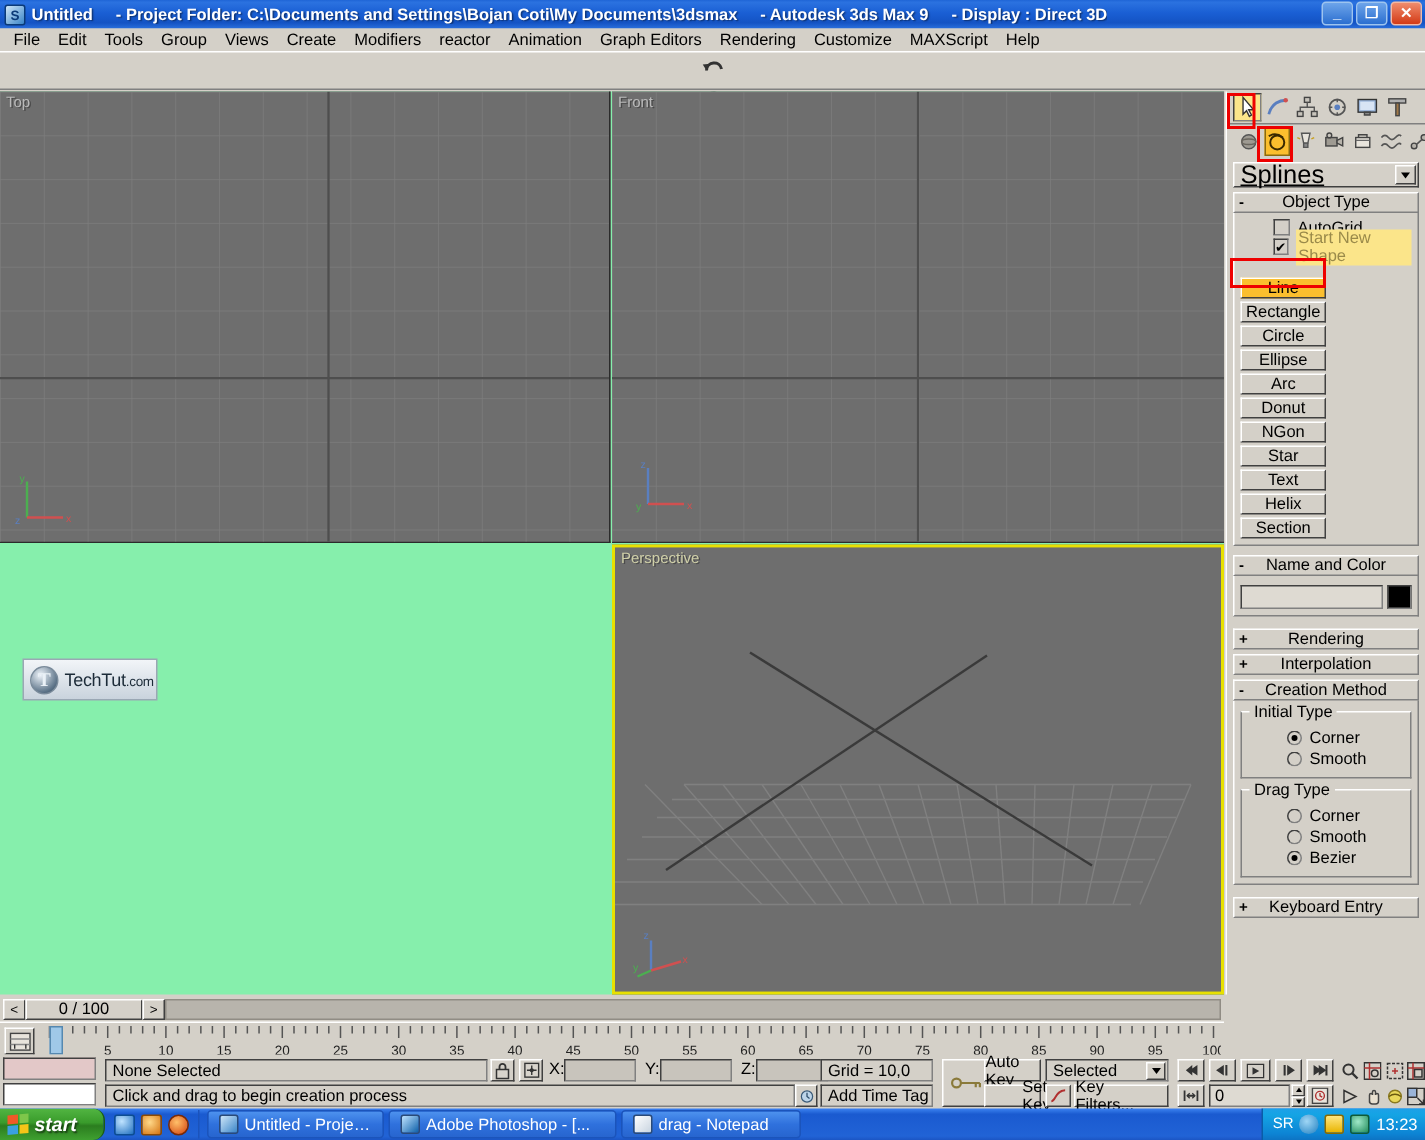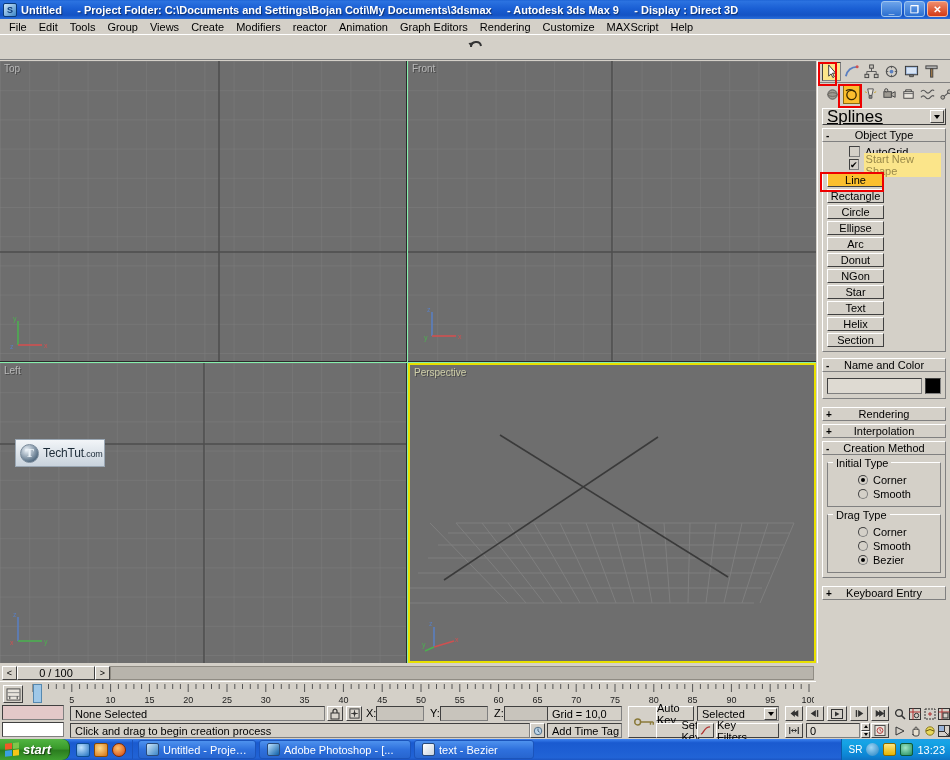--- a/index.html
+++ b/index.html
@@ -157,21 +157,21 @@
 
   .chkrow { display: flex; align-items: center; font-size: 11px; height: 13px; padding-left: 22px; }
   .chk {
     width: 11px; height: 11px; background: #d4d0c8; margin-right: 5px;
     border: 1px solid #808080; border-top-color:#404040; border-left-color:#404040;
     display: flex; align-items: center; justify-content: center; font-size: 9px; color: #000;
   }
   .chkrow .lbl { line-height: 12px; }
   .chkrow.hl .lbl { background: #fbe58a; color: #9a8a4a; padding: 0 20px 0 2px; }
 
-  .otgrid { display: flex; flex-wrap: wrap; margin-top: 2px; gap: 2px 3px; }
+  .otgrid { display: flex; flex-wrap: wrap; margin-top: 14px; gap: 2px 3px; }
   .otbtn {
     width: 57px; height: 14px; font-size: 11px; text-align: center; line-height: 13px;
     background: #d4d0c8; border: 1px solid #fff;
     border-right-color:#404040; border-bottom-color:#404040; color: #000;
   }
   .otbtn.sel { background: #fbbf2e; }
 
   .namecolor { display: flex; margin-top: 3px; gap: 3px; align-items: center; }
   .nameinput {
     flex: 1; height: 16px; background: #dedad2;
@@ -591,41 +591,20 @@
       <div class="label">Front</div>
       <svg class="tripod" style="left:14px; top:245px;" viewBox="0 0 40 36">
         <line x1="10" y1="30" x2="10" y2="6" stroke="#5a7fc0" stroke-width="1.6"></line>
         <line x1="10" y1="30" x2="34" y2="30" stroke="#d05050" stroke-width="1.6"></line>
         <text x="5" y="6" font-size="7" fill="#5a7fc0" font-family="Liberation Sans">z</text>
         <text x="36" y="33" font-size="7" fill="#d05050" font-family="Liberation Sans">x</text>
         <text x="2" y="34" font-size="7" fill="#4caf50" font-family="Liberation Sans">y</text>
       </svg>
     </div>
 
-    <div class="vp vp-left">
-      <svg class="gridsvg" width="407" height="300">
-        <defs>
-          <pattern id="gLeft" width="29.2" height="29.2" patternUnits="userSpaceOnUse">
-            <path d="M29.2 0 L0 0 0 29.2" fill="none" stroke="#7d7d7d" stroke-width="1"></path>
-          </pattern>
-        </defs>
-        <rect width="407" height="300" fill="#6e6e6e"></rect>
-        <rect width="407" height="300" fill="url(#gLeft)"></rect>
-        <line x1="0" y1="81" x2="407" y2="81" stroke="#4e4e4e" stroke-width="1.5"></line>
-        <line x1="204" y1="0" x2="204" y2="300" stroke="#4e4e4e" stroke-width="1.5"></line>
-      </svg>
-      <div class="label">Left</div>
-      <svg class="tripod" style="left:8px; top:248px;" viewBox="0 0 40 36">
-        <line x1="10" y1="30" x2="10" y2="6" stroke="#5a7fc0" stroke-width="1.6"></line>
-        <line x1="10" y1="30" x2="34" y2="30" stroke="#4caf50" stroke-width="1.6"></line>
-        <text x="5" y="6" font-size="7" fill="#5a7fc0" font-family="Liberation Sans">z</text>
-        <text x="36" y="33" font-size="7" fill="#4caf50" font-family="Liberation Sans">y</text>
-        <text x="2" y="34" font-size="7" fill="#d05050" font-family="Liberation Sans">x</text>
-      </svg>
-    </div>
 
     <div class="vp vp-persp active">
       <svg class="gridsvg" width="404" height="296">
         <rect width="404" height="296" fill="#6e6e6e"></rect>
         <g stroke="#828282" stroke-width="0.9" fill="none" opacity="0.95">
           <path d="M116 238 L46 158"></path>
             <path d="M134 238 L72 158"></path>
             <path d="M152 238 L98 158"></path>
           <path d="M170 238 L124 158"></path>
             <path d="M188 238 L150 158"></path>
@@ -1193,21 +1172,21 @@
         <div class="taskbtn" style="width: 118px;">
           <span style="width: 13px; height: 13px; border-radius: 2px; flex: 0 0 13px; border: 1px solid rgb(42, 74, 120); background: linear-gradient(135deg, rgb(207, 230, 248), rgb(58, 133, 200));"></span>
           <span style="overflow: hidden; text-overflow: ellipsis; white-space: nowrap;">Untitled      - Project ...</span>
         </div>
         <div class="taskbtn" style="width: 152px;">
           <span style="width: 13px; height: 13px; border-radius: 2px; flex: 0 0 13px; border: 1px solid rgb(42, 74, 120); background: linear-gradient(135deg, rgb(191, 227, 255), rgb(11, 94, 168));"></span>
           <span style="overflow: hidden; text-overflow: ellipsis; white-space: nowrap;">Adobe Photoshop - [...</span>
         </div>
         <div class="taskbtn" style="width: 120px;">
           <span style="width: 13px; height: 13px; border-radius: 2px; flex: 0 0 13px; border: 1px solid rgb(42, 74, 120); background: linear-gradient(135deg, rgb(255, 255, 255), rgb(200, 212, 224));"></span>
-          <span style="overflow: hidden; text-overflow: ellipsis; white-space: nowrap;">text - Bezier</span>
+          <span style="overflow: hidden; text-overflow: ellipsis; white-space: nowrap;">drag - Notepad</span>
         </div>
       </div>
 
     <div class="tray">
       <span>SR</span>
       <span class="tray-icon" style="background:radial-gradient(circle at 40% 35%,#9fd6f5,#1f7fc0);border-radius:50%;"></span>
       <span class="tray-icon" style="background:linear-gradient(to bottom,#ffe680,#e8b400);border:1px solid #8a6a00;"></span>
       <span class="tray-icon" style="background:radial-gradient(circle at 40% 35%,#9fe8c8,#1f8a5a);border:1px solid #0f5a38;"></span>
       <span class="clock">13:23</span>
     </div>

